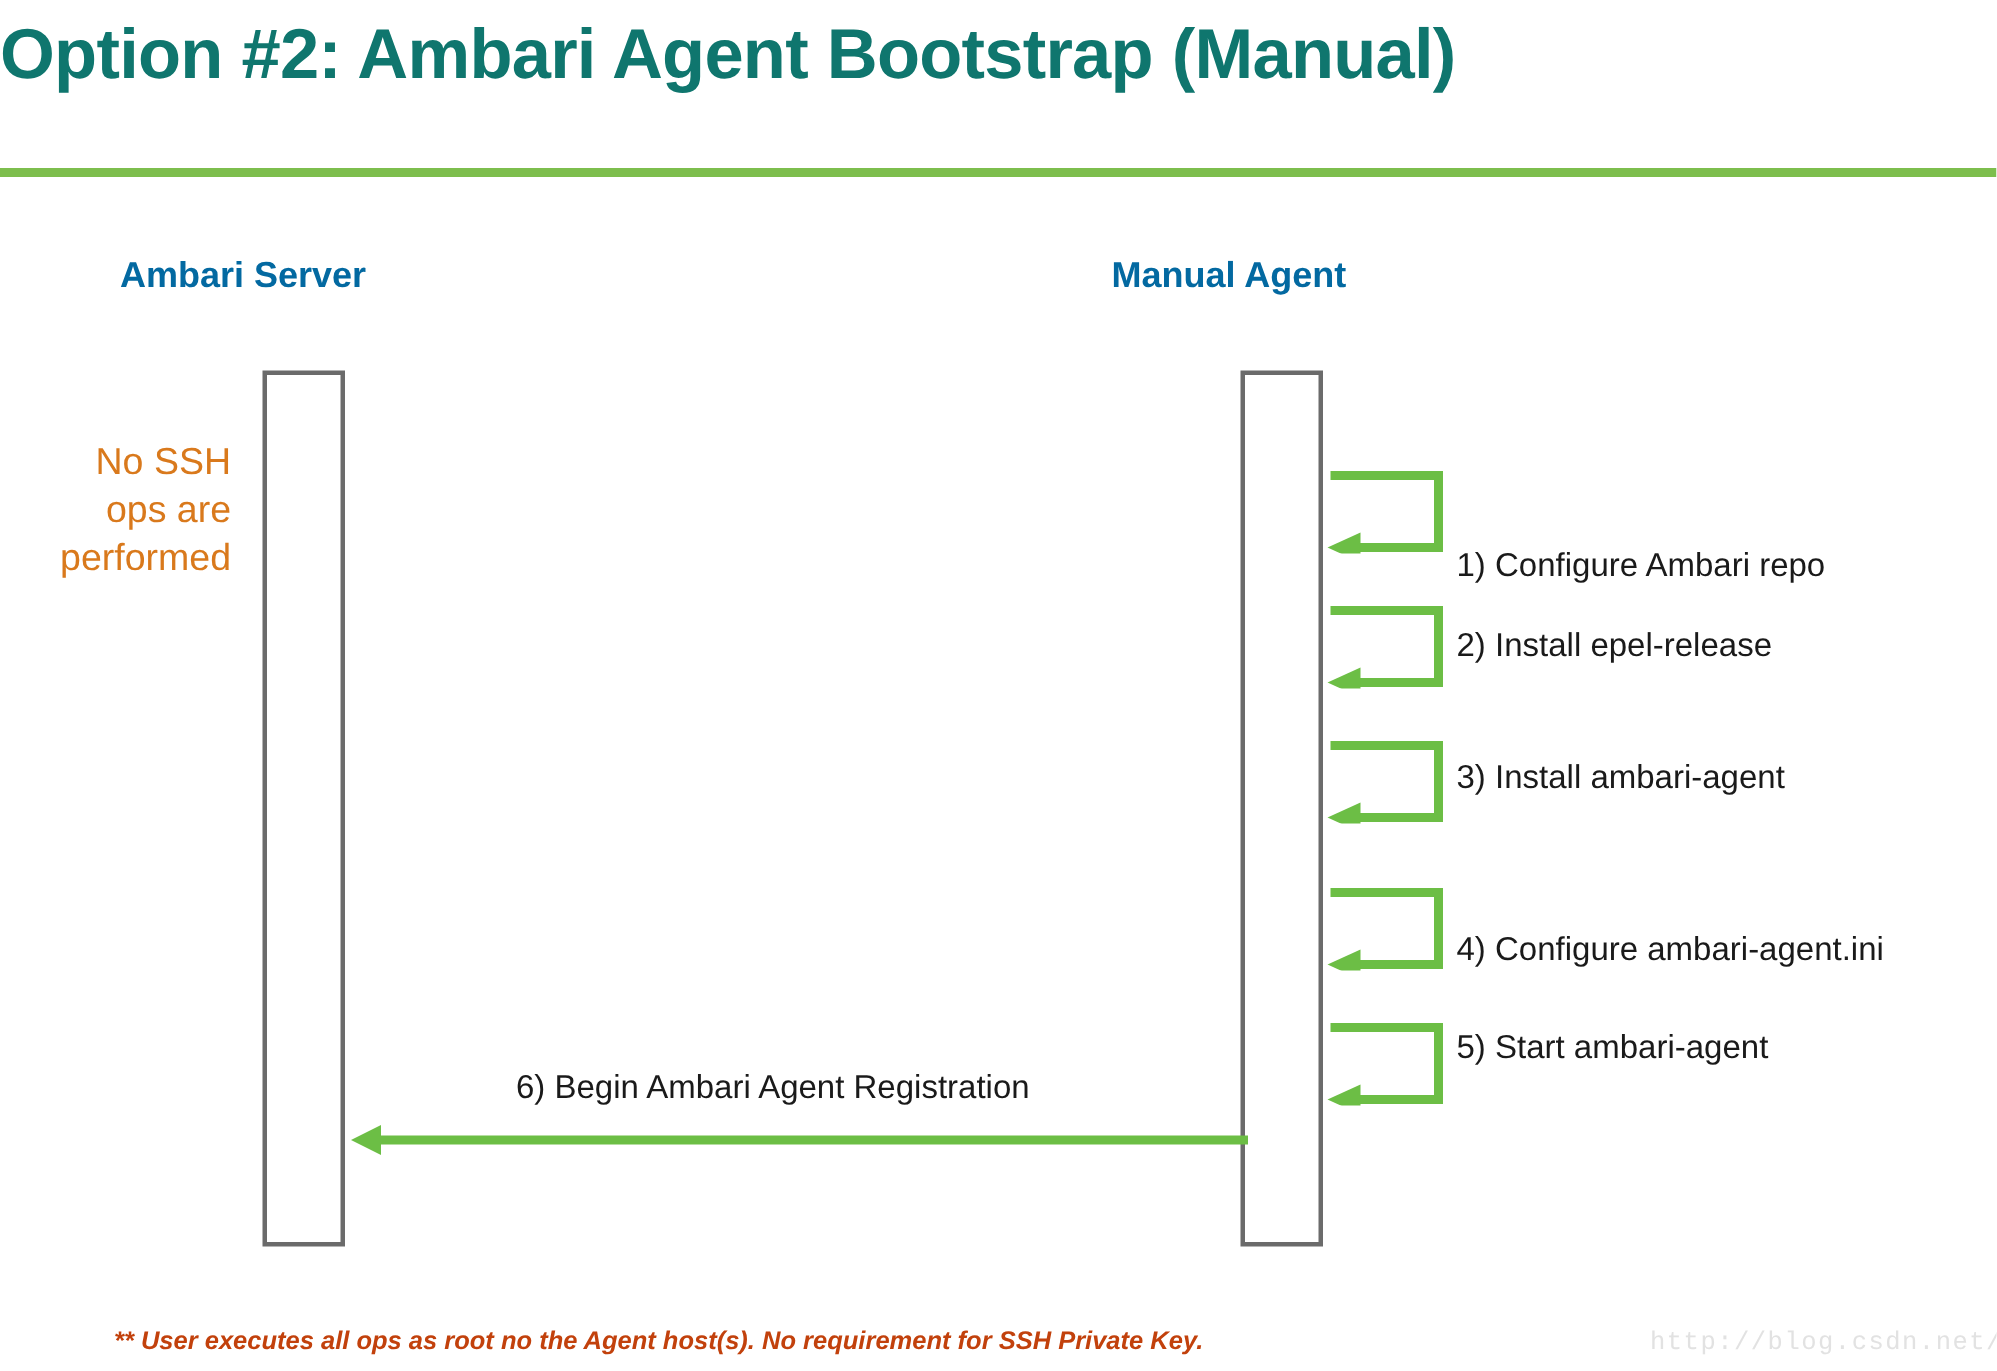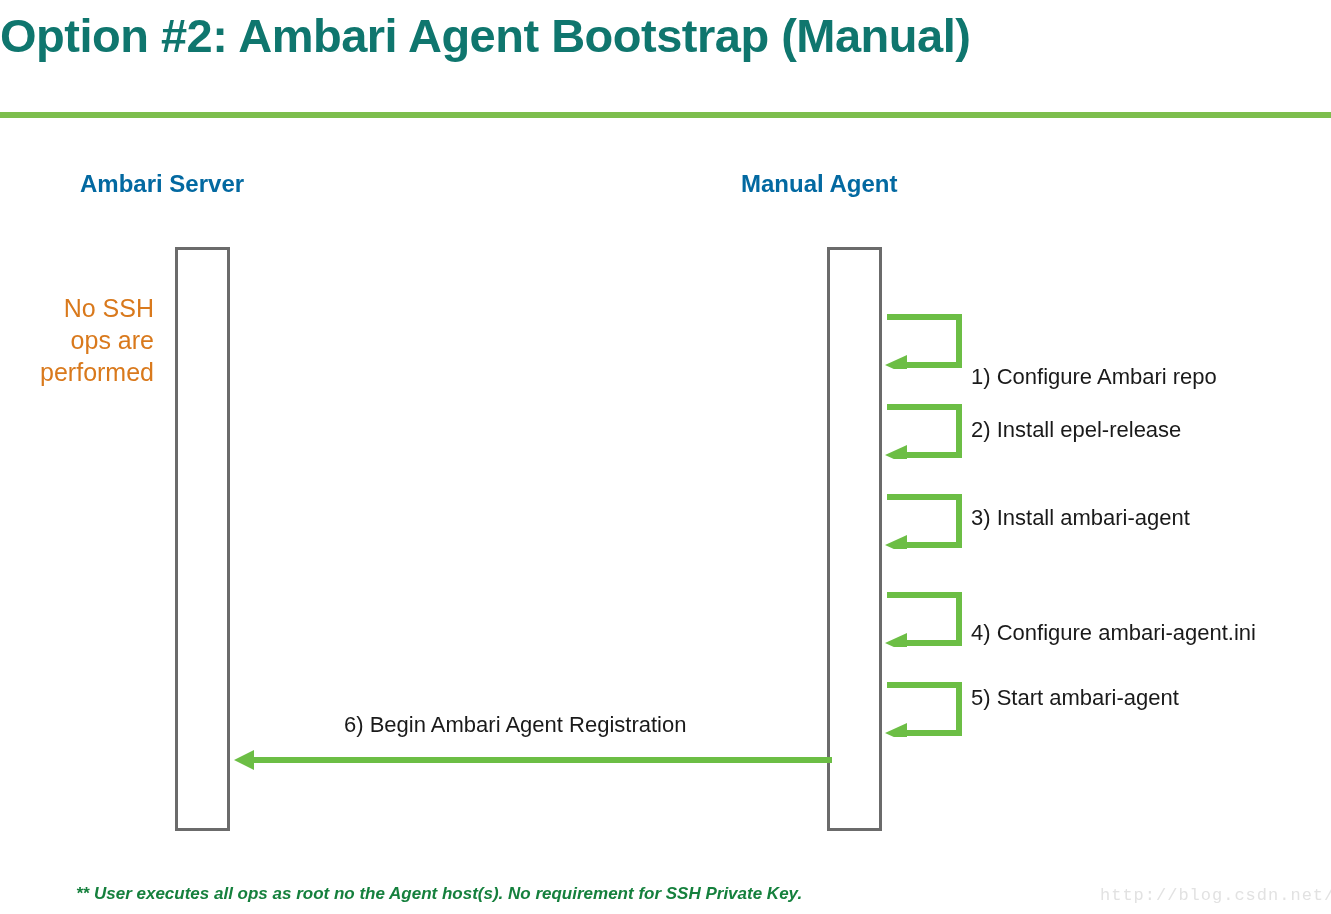--- a/index.html
+++ b/index.html
@@ -120,21 +120,21 @@
 
   
   .footnote {
     position: absolute;
     left: 76px;
     top: 884px;
     font-family: "Liberation Sans", sans-serif;
     font-size: 17px;
     font-weight: bold;
     font-style: italic;
-    color: #15803d;
+    color: #c2410c;
     white-space: nowrap;
   }
 
   .watermark {
     position: absolute;
     left: 1100px;
     top: 886px;
     font-family: "Liberation Mono", monospace;
     font-size: 17px;
     letter-spacing: 1px;

